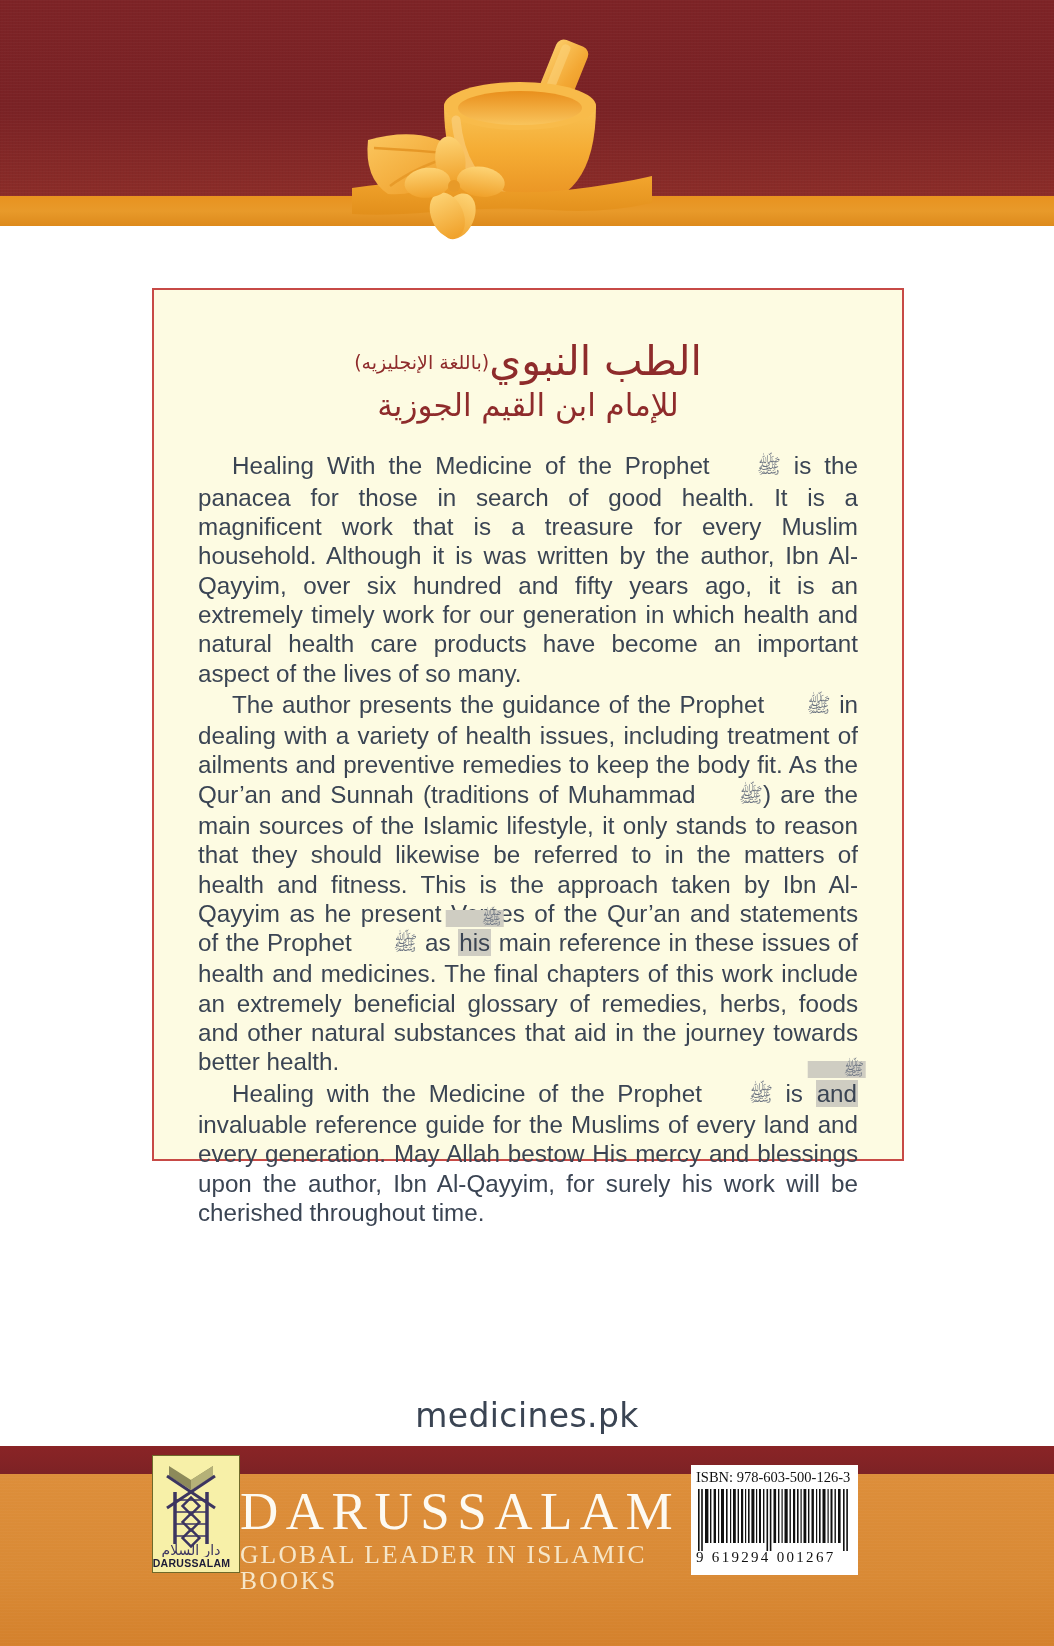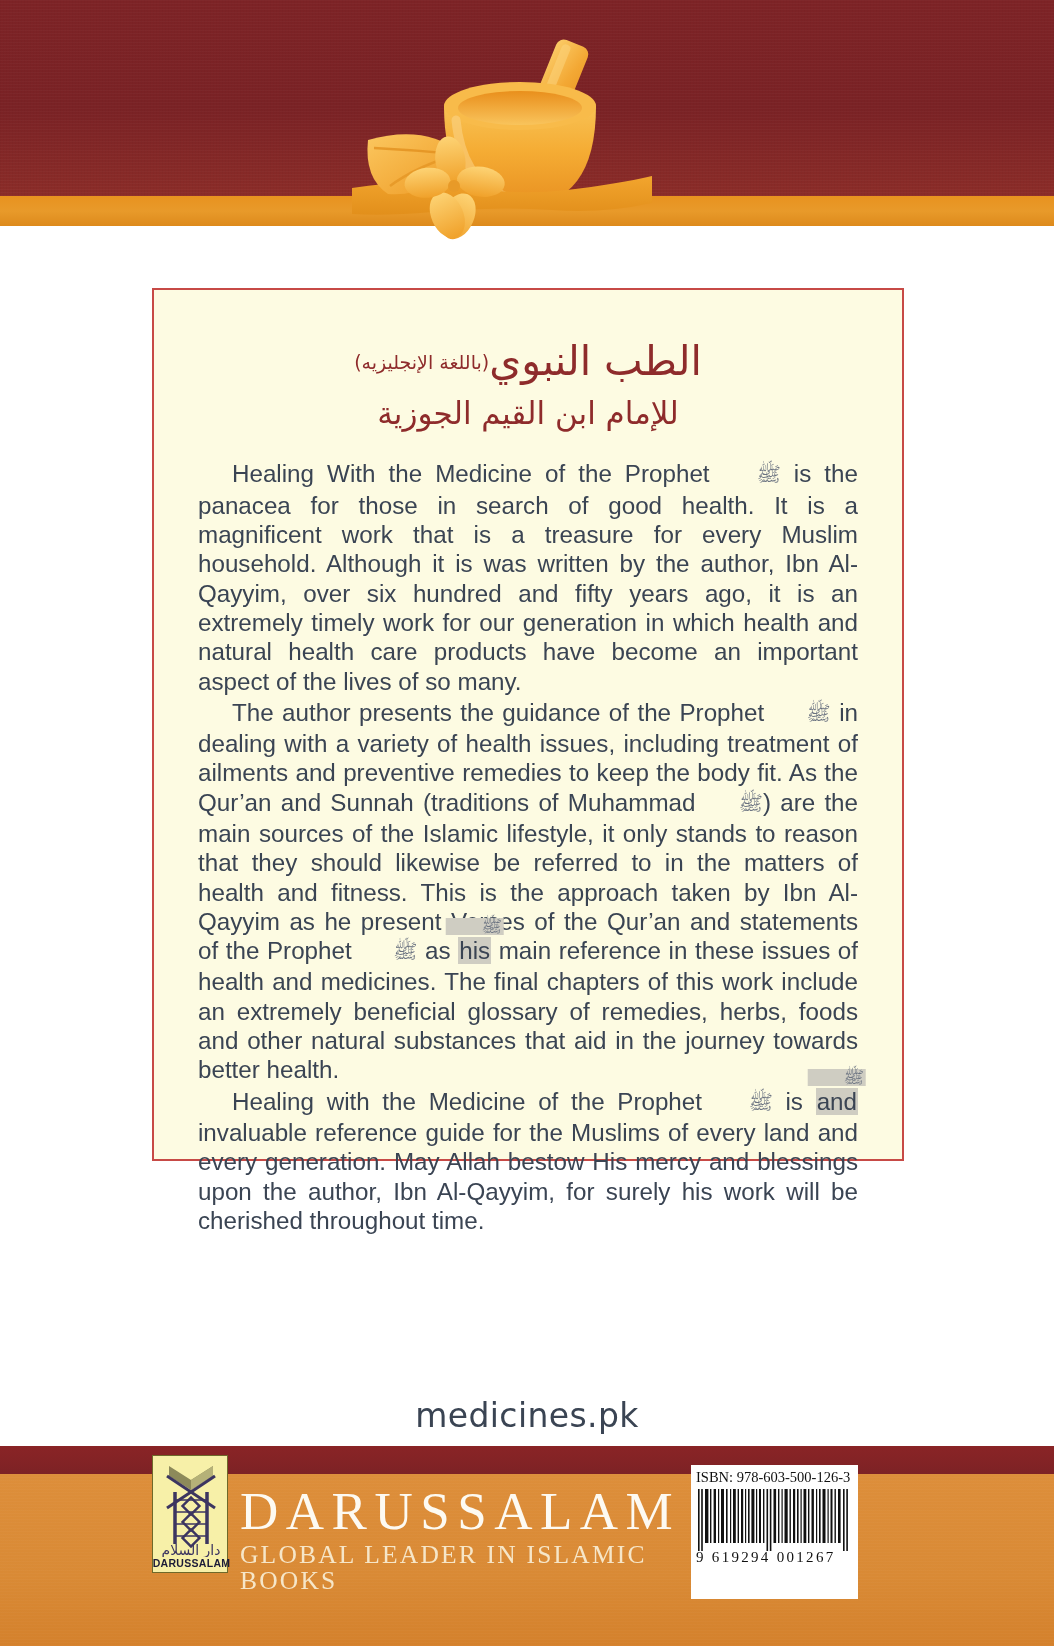--- a/index.html
+++ b/index.html
@@ -84,21 +84,21 @@
     font-size: 19px;
     vertical-align: 6px;
   }
   .arabic-subtitle {
     text-align: center;
     color: #8e2b2b;
     font-family: "DejaVu Sans", sans-serif;
     font-size: 31px;
     line-height: 1.3;
     direction: rtl;
-    margin-top: 8px;
+    margin-top: 0;
     white-space: nowrap;
   }
 
   .body-text {
     margin-top: 26px;
     color: #3a4453;
     font-size: 24.2px;
     line-height: 29.3px;
     text-align: justify;
     text-justify: inter-word;
@@ -166,21 +166,21 @@
   .footer-orange::after {
     content: "";
     position: absolute; inset: 0;
     background-image: repeating-linear-gradient(0deg, rgba(255,255,255,0.02) 0 1px, transparent 1px 3px);
   }
 
   .logo-box {
     position: absolute;
     top: 1455px;
     left: 152px;
-    width: 76px;
+    width: 88px;
     height: 118px;
     background: #f7f0a8;
     border: 1.5px solid #6e6a2a;
     z-index: 6;
   }
   .logo-box svg { display: block; }
 
   .brand {
     position: absolute;
     top: 1485px;
@@ -204,21 +204,21 @@
     margin-top: 4px;
     line-height: 1;
   }
 
   
   .isbn-block {
     position: absolute;
     top: 1465px;
     left: 691px;
     width: 167px;
-    height: 134px;
+    height: 110px;
     background: #ffffff;
     z-index: 6;
     padding: 4px 5px 2px 5px;
   }
   .isbn-text {
     font-family: "Liberation Serif", serif;
     font-size: 14.5px;
     color: #101010;
     letter-spacing: 0px;
     white-space: nowrap;

